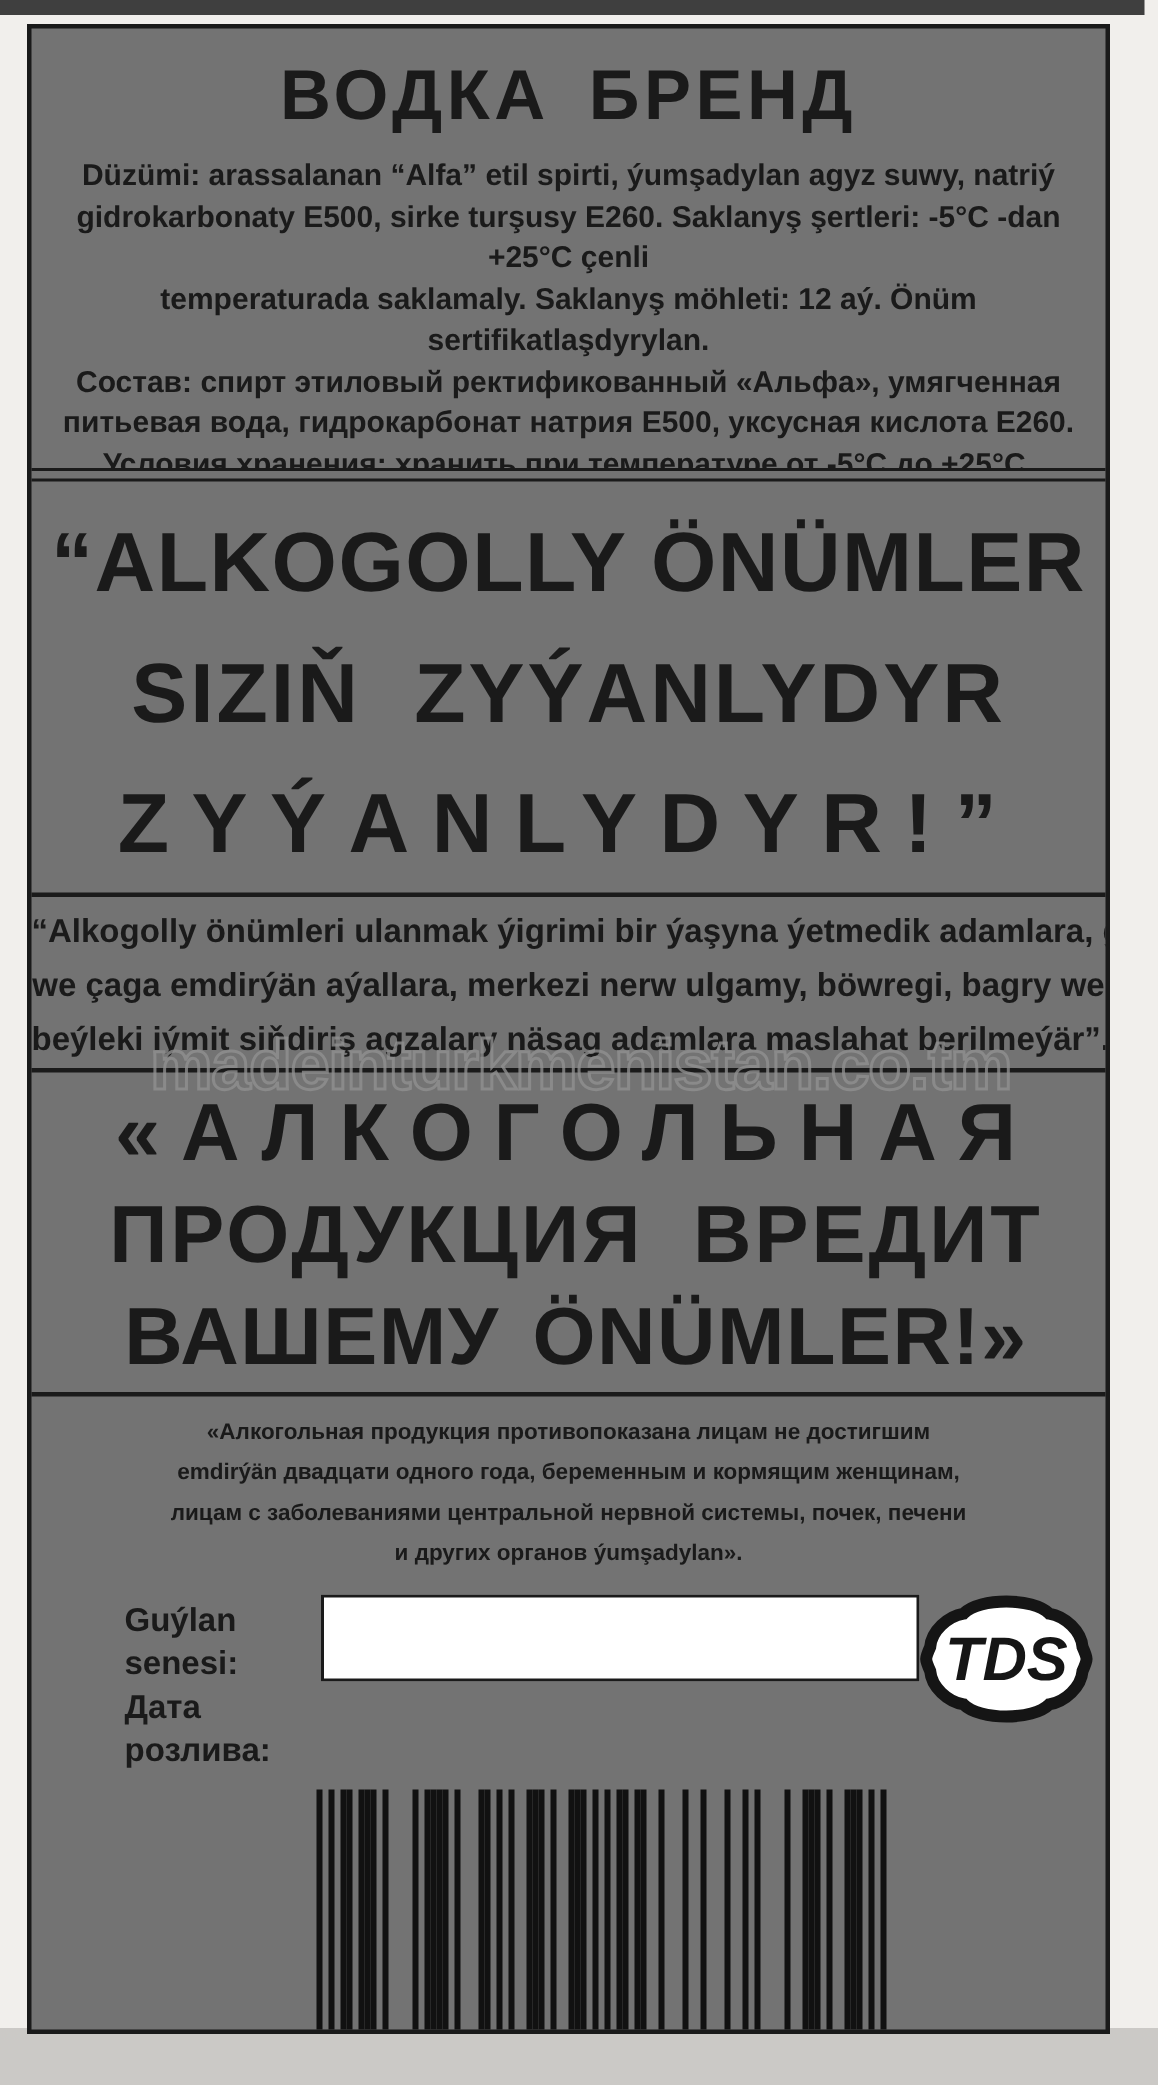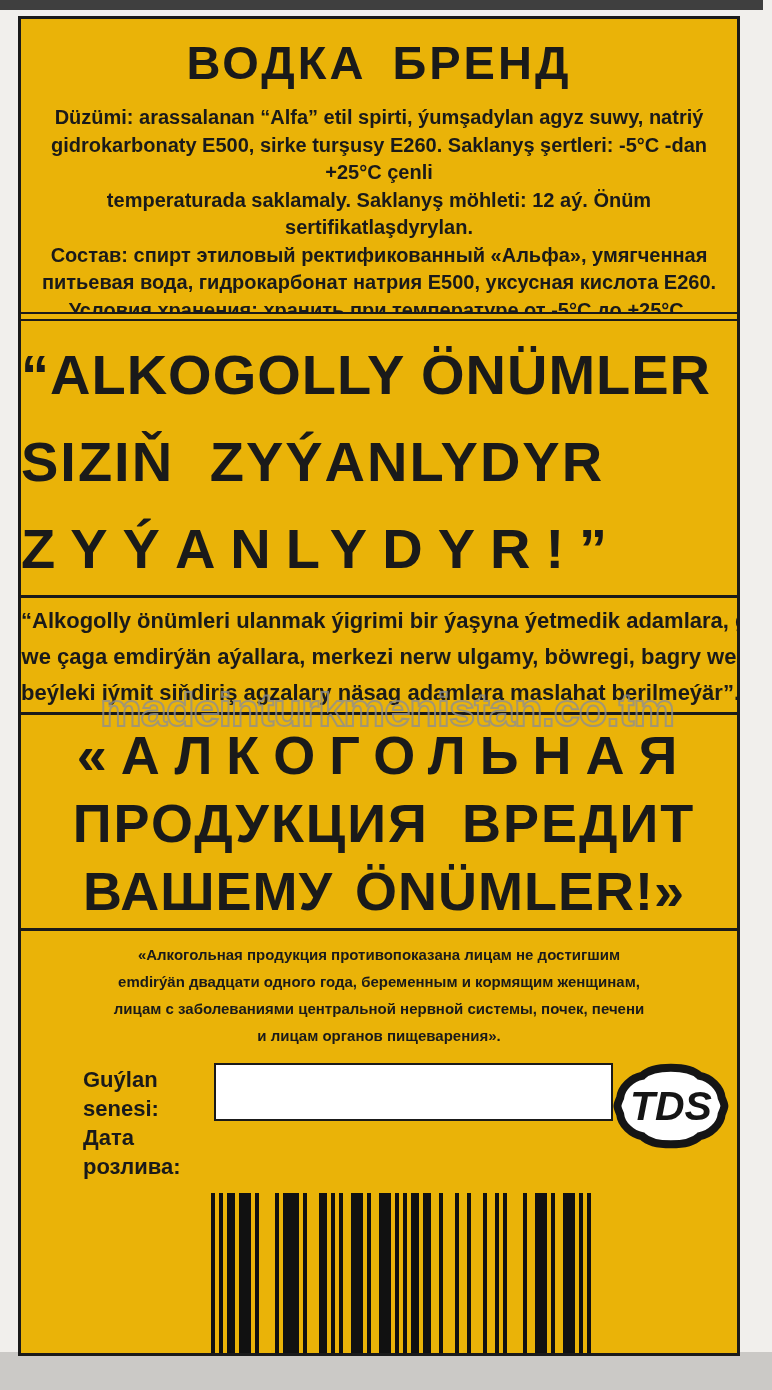--- a/index.html
+++ b/index.html
@@ -5,35 +5,35 @@
   * { margin:0; padding:0; box-sizing:border-box; }
   html,body { width:772px; height:1390px; }
   body { font-family:"Liberation Sans","DejaVu Sans",sans-serif; background:#f1efec; }
 
   .scan { position:relative; width:772px; height:1390px; background:#f1efec; overflow:hidden; }
   .topbar { position:absolute; top:0; left:0; width:763px; height:10px; background:#3f3f3f; }
   .bottomstrip { position:absolute; top:1352px; left:0; width:772px; height:38px; background:#cbc9c6; }
 
   .label {
     position:absolute; left:18px; top:16px; width:722px; height:1340px;
-    background:#eab308; border:3px solid #1a1a1a; color:#1a1a1a;
+    background:#737373; border:3px solid #1a1a1a; color:#1a1a1a;
     display:flex; flex-direction:column;
   }
 
   .sec { width:100%; overflow:hidden; }
 
   
   .sec-head { height:295px; border-bottom:2px solid #1a1a1a; text-align:center; }
   .title { margin-top:16px; font-size:47px; font-weight:bold; letter-spacing:3px; word-spacing:10px; }
   .comp { margin-top:14px; font-size:20px; font-weight:bold; line-height:27.5px; }
   .gap { height:5px; }
 
   
   .sec-warn-tm { height:279px; border-top:2px solid #1a1a1a; border-bottom:3px solid #1a1a1a;
-                 text-align:left; padding-top:10px; }
+                 text-align:center; padding-top:10px; }
   .wtm { font-size:56px; font-weight:bold; line-height:87px; white-space:nowrap; }
   .wtm.l1 { letter-spacing:1px; }
   .wtm.l2 { letter-spacing:2px; word-spacing:18px; }
   .wtm.l3 { letter-spacing:15px; }
 
   
   .sec-adv-tm { height:117px; border-bottom:3px solid #1a1a1a; text-align:center; padding-top:5px; }
   .atm { font-size:22px; font-weight:bold; line-height:36px; white-space:nowrap; }
 
   
@@ -103,21 +103,21 @@
       <div class="wru l1">«АЛКОГОЛЬНАЯ</div>
       <div class="wru l2">ПРОДУКЦИЯ ВРЕДИТ</div>
       <div class="wru l3">ВАШЕМУ ÖNÜMLER!»</div>
     </section>
 
     <section class="sec sec-bottom">
       <div>
         <div class="aru">«Алкогольная продукция противопоказана лицам  не достигшим</div>
         <div class="aru">emdirýän двадцати одного года, беременным и кормящим женщинам,</div>
         <div class="aru">лицам с заболеваниями центральной нервной системы, почек, печени</div>
-        <div class="aru">и лицам органов  пищеварения».</div>
+        <div class="aru">и других органов  ýumşadylan».</div>
       </div>
 
       <div class="daterow">
         <div class="datelabels">
           <div>Guýlan senesi:</div>
           <div>Дата розлива:</div>
         </div>
         <div class="datebox"></div>
         <svg class="tds" width="122" height="94" viewBox="0 0 130 100">
           <path d="M65 7 C78 7 91 10 97 16 C109 18 121 29 122 41 C126 50 126 50 122 59 C121 71 109 82 97 84 C91 90 78 93 65 93 C52 93 39 90 33 84 C21 82 9 71 8 59 C4 50 4 50 8 41 C9 29 21 18 33 16 C39 10 52 7 65 7 Z" fill="#ffffff" stroke="#151515" stroke-width="9"></path>

